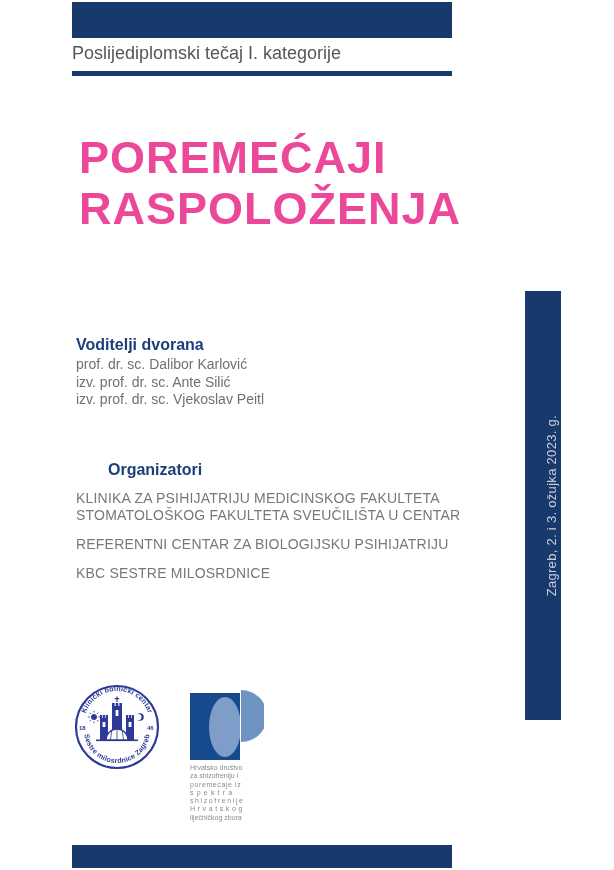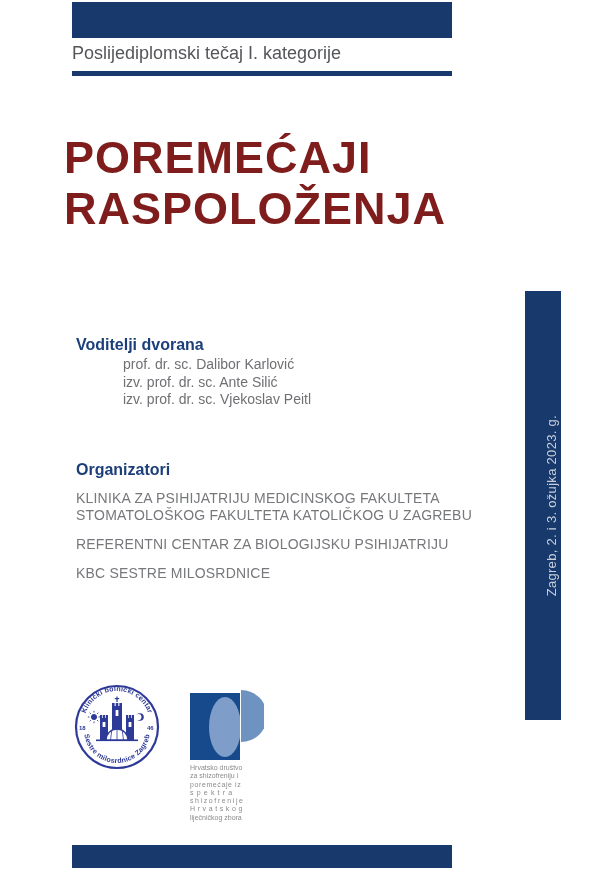--- a/index.html
+++ b/index.html
@@ -3,25 +3,25 @@
 <meta charset="utf-8">
 <style>
   html,body{margin:0;padding:0;background:#ffffff;}
   .poster{
     position:relative;width:561px;height:870px;background:#ffffff;overflow:hidden;
     font-family:"Liberation Sans","DejaVu Sans",sans-serif;
   }
   .top-bar{position:absolute;left:72px;top:2px;width:380px;height:36px;background:#17396b;}
   .kicker{position:absolute;left:72px;top:42px;width:380px;font-size:18px;line-height:22px;color:#55565a;font-weight:400;}
   .header-rule{position:absolute;left:72px;top:71px;width:380px;height:5px;background:#17396b;}
-  .title{position:absolute;left:64px;top:132px;width:430px;font-size:45px;line-height:51px;font-weight:700;color:#7f1d1d;letter-spacing:1px;margin:0;}
+  .title{position:absolute;left:79px;top:132px;width:430px;font-size:45px;line-height:51px;font-weight:700;color:#ec4899;letter-spacing:1px;margin:0;}
   .section-heading{position:absolute;left:76px;font-size:16px;font-weight:700;color:#1c3f7a;}
   .heading-leaders{top:336px;}
-  .names{position:absolute;left:76px;top:356px;font-size:14px;line-height:17.5px;color:#6f7073;margin-left:47px;}
-  .heading-organizers{top:461px;}
+  .names{position:absolute;left:76px;top:356px;font-size:14px;line-height:17.5px;color:#6f7073;}
+  .heading-organizers{top:461px;margin-left:32px;}
   .org-list{position:absolute;left:76px;top:490px;width:400px;color:#77787b;font-size:14px;line-height:17px;letter-spacing:.2px;}
   .org-item{margin:0 0 12px 0;}
   .event-banner{position:absolute;left:525px;top:291px;width:89px;height:429px;background:#17396b;display:flex;align-items:center;justify-content:center;}
   .banner-text{writing-mode:vertical-rl;transform:rotate(180deg);text-align:center;color:#c7cedb;font-size:13px;line-height:17.5px;letter-spacing:.3px;}
   .seal-svg{position:absolute;left:74px;top:684px;}
   .society-svg{position:absolute;left:188px;top:688px;}
   .society-text{position:absolute;left:190px;top:764px;width:60px;font-size:7px;line-height:8.3px;color:#8a8b8d;}
   .st3{letter-spacing:.6px;}
   .st4{letter-spacing:3.2px;}
   .st5{letter-spacing:1.6px;}
@@ -52,21 +52,21 @@
     <div>prof. dr. sc. Dalibor Karlović</div>
     <div>izv. prof. dr. sc. Ante Silić</div>
     <div>izv. prof. dr. sc. Vjekoslav Peitl</div>
   </div>
 
   <div class="section-heading heading-organizers">Organizatori</div>
 
   <div class="org-list">
     <div class="org-item">
       <div>KLINIKA ZA PSIHIJATRIJU MEDICINSKOG FAKULTETA</div>
-      <div>STOMATOLOŠKOG FAKULTETA KATOLIČKOG U ZAGREBU</div>
+      <div>STOMATOLOŠKOG FAKULTETA SVEUČILIŠTA U CENTAR</div>
     </div>
     <div class="org-item">
       <div>REFERENTNI CENTAR ZA BIOLOGIJSKU PSIHIJATRIJU</div>
     </div>
     <div class="org-item">
       <div>KBC SESTRE MILOSRDNICE</div>
     </div>
   </div>
 
   <div class="event-banner">

